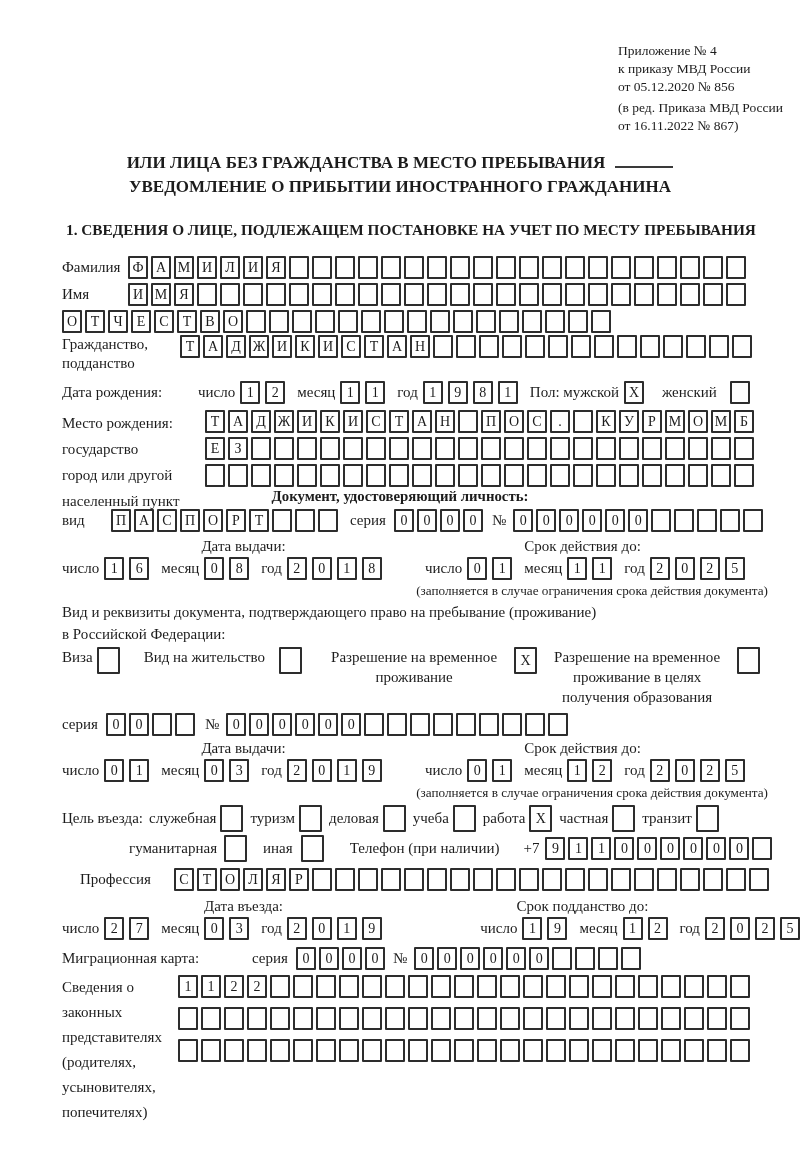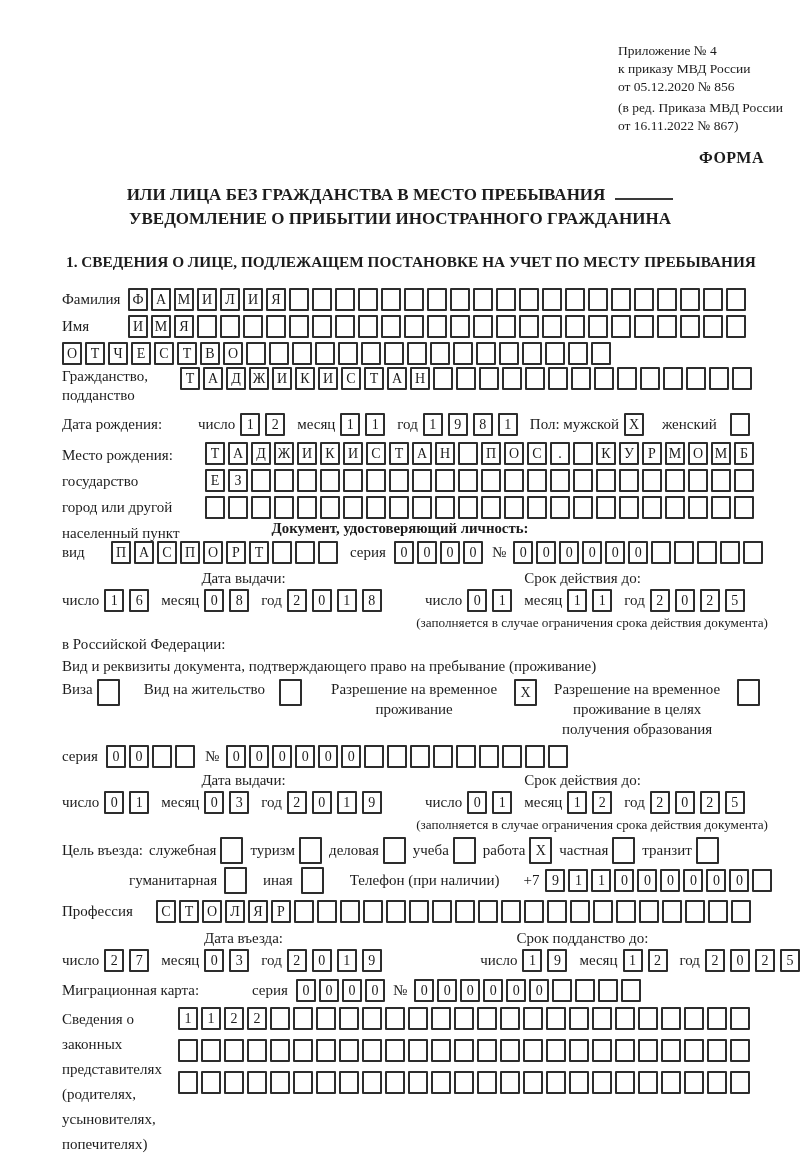--- a/index.html
+++ b/index.html
@@ -18,21 +18,21 @@
   .row{display:flex;align-items:flex-start;margin:0 0 4px 62px;}
   .lbl{font-size:15px;line-height:23px;flex:0 0 auto;}
   .lbl2{font-size:15px;line-height:19px;flex:0 0 auto;}
   .cbrow{display:inline-flex;gap:3px;flex:0 0 auto;}
   .cb{
     box-sizing:border-box;width:20px;height:23px;border:2px solid #2d2d2d;border-radius:1px;
     display:inline-flex;align-items:center;justify-content:center;
     font-size:14px;background:#fff;flex:0 0 auto;
   }
   .bigboxes .cb{width:23px;height:27px;}
-  .w66{width:66px;} .w143{width:143px;} .w118{width:118px;} .w94{width:94px;} .ml12{margin-left:12px;} .mr5{margin-right:5px;}
+  .w66{width:66px;} .w143{width:143px;} .w118{width:118px;} .w94{width:94px;margin-left:18px;} .ml12{margin-left:12px;} .mr5{margin-right:5px;}
   .dg{display:flex;align-items:center;}
   .dg .lbl{margin-right:5px;}
   .dg .glabel{margin-left:12px;margin-right:5px;}
   .dhead{display:flex;margin-left:62px;font-size:15px;}
   .dh-left{width:363px;text-align:center;}
   .dh-right{flex:1;text-align:center;margin-right:60px;}
   .drow{display:flex;margin:2px 0 0 62px;}
   .dg-left{width:363px;}
   .dnote{margin:3px 32px 0 0;text-align:right;font-size:13.2px;}
   .intro{margin:5px 0 0 62px;font-size:15px;}
@@ -60,21 +60,20 @@
   <div class="hdr">
     <div>Приложение № 4</div>
     <div>к приказу МВД России</div>
     <div>от 05.12.2020 № 856</div>
     <div class="hdr2">
       <div>(в ред. Приказа МВД России</div>
       <div>от 16.11.2022 № 867)</div>
     </div>
   </div>
 
-  <div class="forma">ФОРМА</div>
 
   <div class="title">
     <div>
       <span>ИЛИ ЛИЦА БЕЗ ГРАЖДАНСТВА В МЕСТО ПРЕБЫВАНИЯ</span><span class="uline"></span>
     </div>
     <div>УВЕДОМЛЕНИЕ О ПРИБЫТИИ ИНОСТРАННОГО ГРАЖДАНИНА</div>
   </div>
 
   <div class="sec1">1. СВЕДЕНИЯ О ЛИЦЕ, ПОДЛЕЖАЩЕМ ПОСТАНОВКЕ НА УЧЕТ ПО МЕСТУ ПРЕБЫВАНИЯ</div>
 
@@ -415,22 +414,22 @@
               <span class="cb">2</span>
               <span class="cb">0</span>
               <span class="cb">2</span>
               <span class="cb">5</span>
             </span>
         </div>
       </div>
       <div class="dnote">(заполняется в случае ограничения срока действия документа)</div>
     </div>
 
+    <div class="intro">Вид и реквизиты документа, подтверждающего право на пребывание (проживание)</div>
     <div class="intro">в Российской Федерации:</div>
-    <div class="intro">Вид и реквизиты документа, подтверждающего право на пребывание (проживание)</div>
 
     <div class="permits">
       <div class="p-pair" style="margin-right:24px">
         <span>Виза</span>
         <span class="cbrow bigboxes" style="margin-left:4px">
             <span class="cb"></span>
           </span>
       </div>
       <div class="p-pair" style="margin-right:26px">
         <span>Вид на жительство</span>

